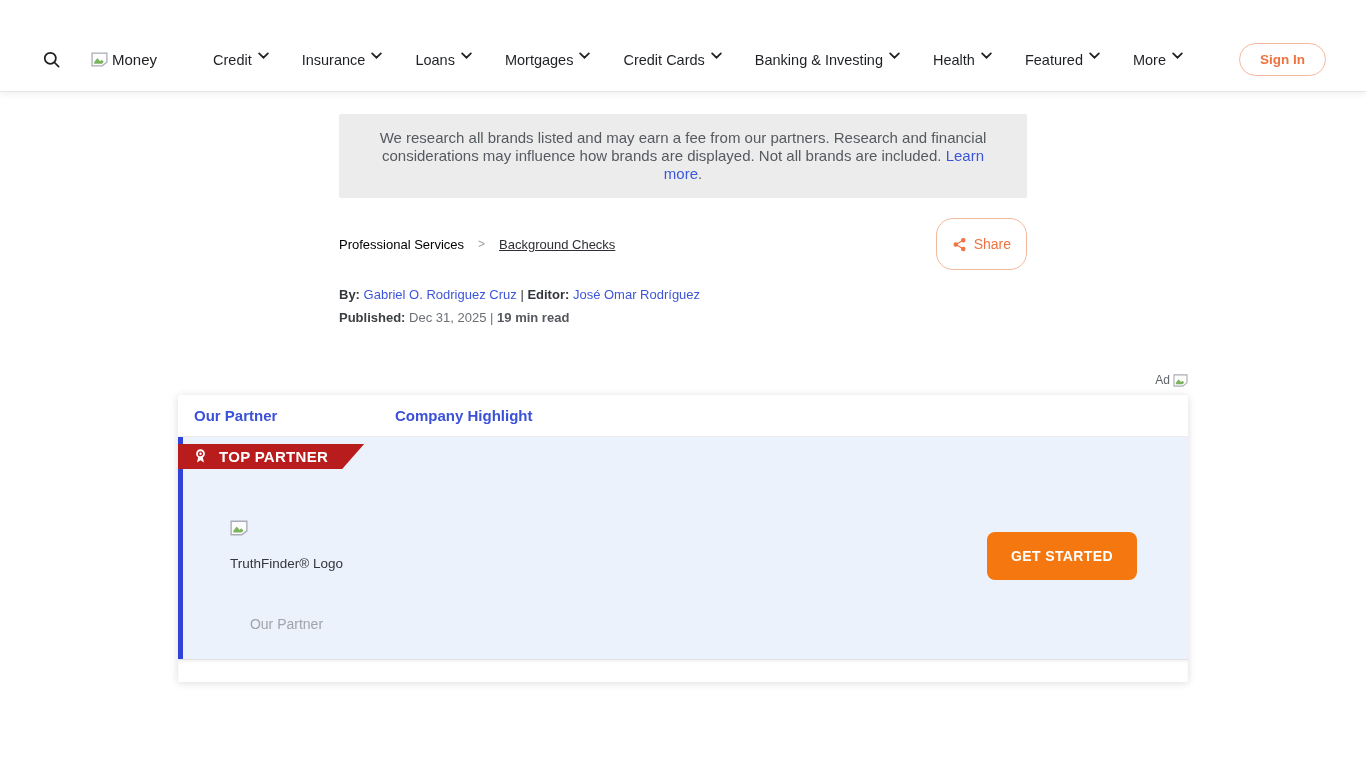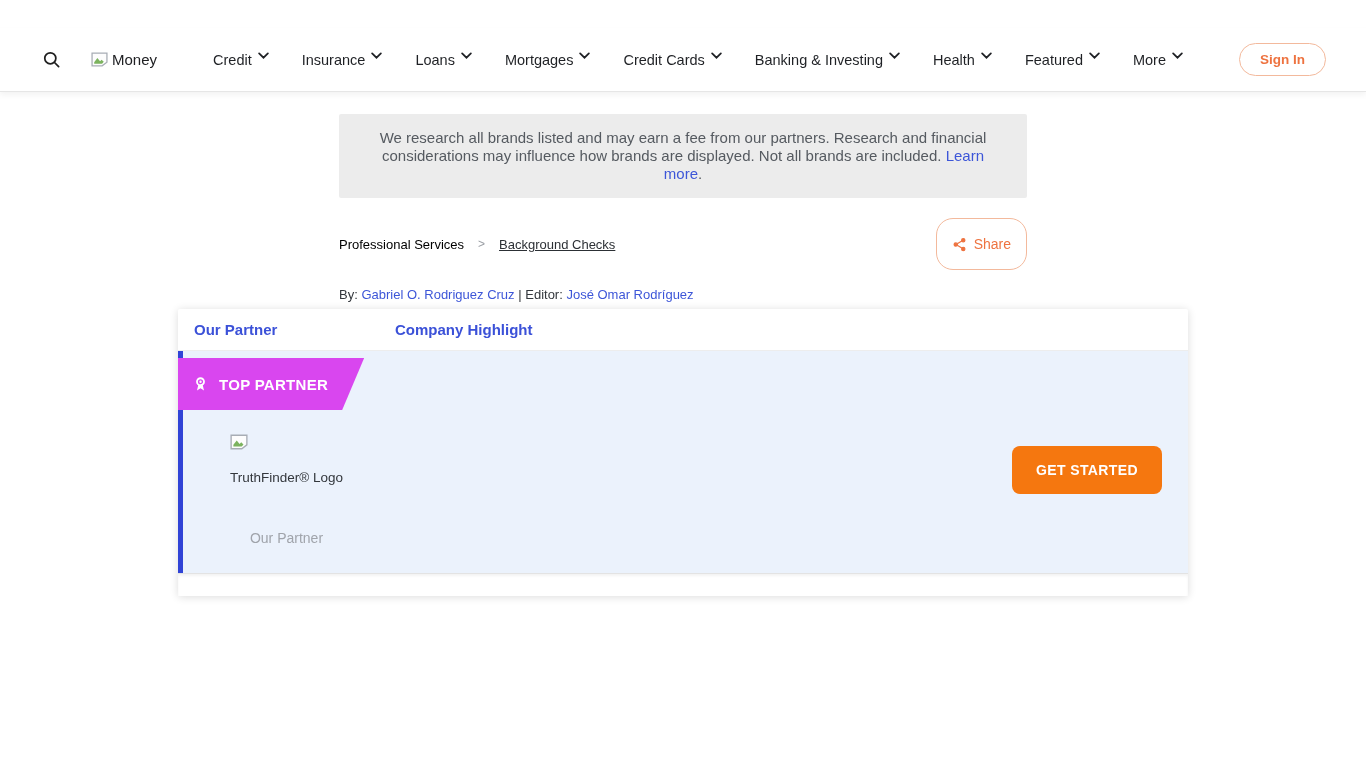--- a/index.html
+++ b/index.html
@@ -29,58 +29,58 @@
   .crumb-parent { color:#000000; text-decoration:none; cursor:pointer; }
   .crumb-sep { color:#9a9ea4; font-size:12px; }
   .crumb-current { color:#2c3035; text-decoration:underline; font-weight:500; cursor:pointer; }
   .share-btn { display:flex; align-items:center; gap:7px; border:1.5px solid #f3b99c; background:#fff;
     color:#ee7340; font-size:14px; padding:17px 15px; border-radius:17px; cursor:pointer; font-family:inherit; }
 
   .page-title { margin-top:34px; font-family:"Liberation Serif", serif; font-weight:400;
     font-size:45px; line-height:57px; color:#101b4f; letter-spacing:0.2px; }
 
   .byline { margin-top:27px; font-size:13px; color:#33373c; }
-  .byline .lbl { font-weight:normal; }
+  .byline .lbl { font-weight:bold; }
   .byline a { color:#3d56d8; text-decoration:none; cursor:pointer; }
   .pub-line { margin-top:8px; font-size:13px; color:#6b7076; }
   .pub-line .lbl { font-weight:bold; color:#3c4043; }
   .pub-line .read { font-weight:bold; color:#55585e; }
 
   
   .wide-col { width:1010px; margin:0 auto; }
   .ad-row { margin-top:47px; display:flex; justify-content:flex-end; align-items:center; gap:3px;
     font-size:12px; color:#60646b; height:16px; }
 
   .partner-card { margin-top:7px; background:#fff; border-radius:2px;
     box-shadow:0 1px 8px rgba(0,0,0,0.14); }
   .card-head { display:flex; align-items:center; height:42px; padding-left:16px;
     border-bottom:1px solid #ededed; }
   .col-head { font-size:15px; font-weight:bold; color:#3b51d8; }
   .col-head.first { width:201px; }
 
   .partner-row { position:relative; height:222px; background:#ebf2fc; display:flex; }
   .left-strip { position:absolute; left:0; top:0; bottom:0; width:5px; background:#3043d6; }
-  .tp-banner { position:absolute; left:0; top:7px; height:52px; background:#d946ef;
+  .tp-banner { position:absolute; left:0; top:7px; height:25px; background:#b91c1c;
     display:flex; align-items:center; gap:10px; padding:0 36px 0 14px;
     clip-path:polygon(0 0, 100% 0, calc(100% - 22px) 100%, 0 100%); }
   .tp-banner span { color:#fff; font-size:15px; font-weight:bold; letter-spacing:0.3px; }
 
   .pcol-left { width:217px; display:flex; flex-direction:column; align-items:center;
     padding:83px 6px 27px; }
   .plogo { display:flex; align-items:flex-start; gap:20px; font-size:13.5px; color:#33373c; cursor:pointer;flex-direction:column; }
   .pcaption { margin-top:auto; font-size:14px; color:#a0a4ab; }
 
   .pcol-mid { width:567px; padding-top:50px; }
   .highlight-pill { height:33px; background:#fff; border-radius:17px; display:flex; align-items:center;
     padding-left:22px; font-size:15px; font-weight:bold; color:#1c2b7d; }
   .benefits { margin:20px 0 0 3px; padding-left:17px; font-size:14px; color:#23262b;
     line-height:21.7px; }
   .benefits li { padding-left:1px; }
 
-  .pcol-right { flex:1; display:flex; justify-content:flex-end; padding:95px 26px 0 0; }
+  .pcol-right { flex:1; display:flex; justify-content:center; padding:95px 26px 0 0; }
   .cta-btn { width:150px; height:48px; background:#f5770f; border:none; border-radius:8px;
     color:#fff; font-weight:bold; font-size:14px; letter-spacing:0.4px; cursor:pointer; font-family:inherit; }
 
   .row-next { height:23px; background:#fff; border-top:1px solid #e3e3e3;
     box-shadow:inset 0 2px 3px rgba(0,0,0,0.05); }
 
   svg { display:block; }
 </style>
 </head>
 <body>
@@ -183,23 +183,36 @@
   </div>
 
 
   <div class="byline">
     <span class="lbl">By:</span>
     <a>Gabriel O. Rodriguez Cruz</a>
     <span>|</span>
     <span class="lbl">Editor:</span>
     <a>José Omar Rodríguez</a>
   </div>
+  <div class="pub-line">
+    <span class="lbl">Published:</span>
+    <span>Dec 31, 2025</span>
+    <span>|</span>
+    <span class="read">19 min read</span>
+  </div>
 </div>
 
 <div class="wide-col">
+  <div class="ad-row">
+    <span>Ad</span>
+    <svg width="15" height="13" viewBox="0 0 16 14">
+      <path d="M1 1h14v8.5l-4.5 3.5H1z" fill="#fdfdfd" stroke="#a8adb5" stroke-width="1.2"></path>
+      <path d="M3 9.5l3-3.8 2.5 3 1.5-1.5 2 2-1.6 1.8H3z" fill="#7cb35f"></path>
+    </svg>
+  </div>
 
   <div class="partner-card">
     <div class="card-head">
       <span class="col-head first">Our Partner</span>
       <span class="col-head">Company Highlight</span>
     </div>
 
     <div class="partner-row">
       <div class="left-strip"></div>
 

